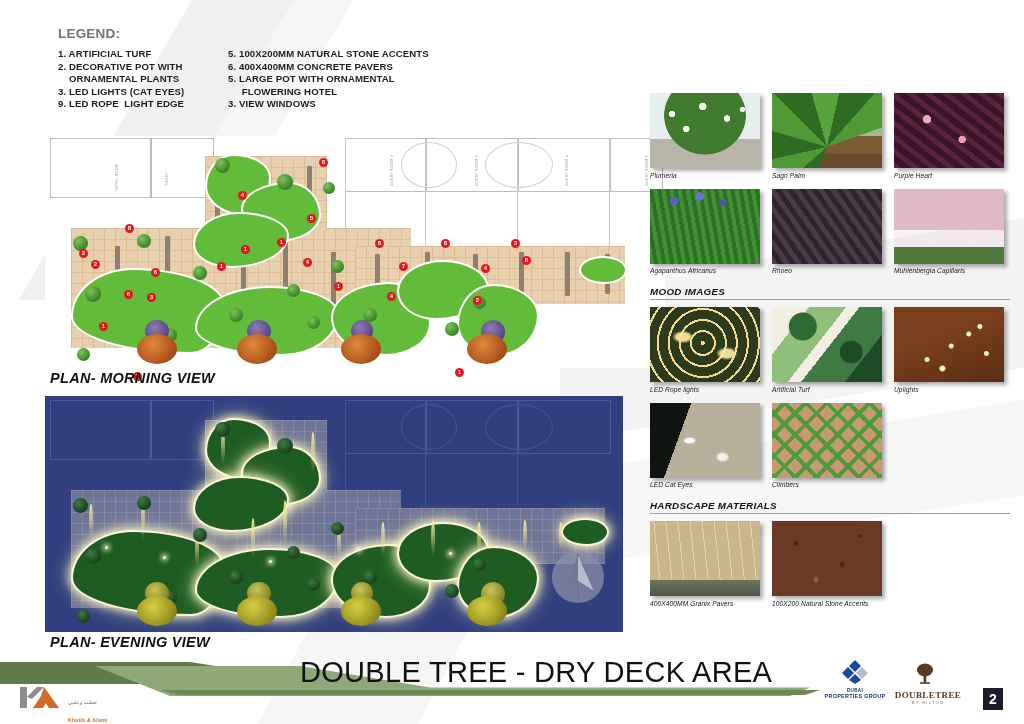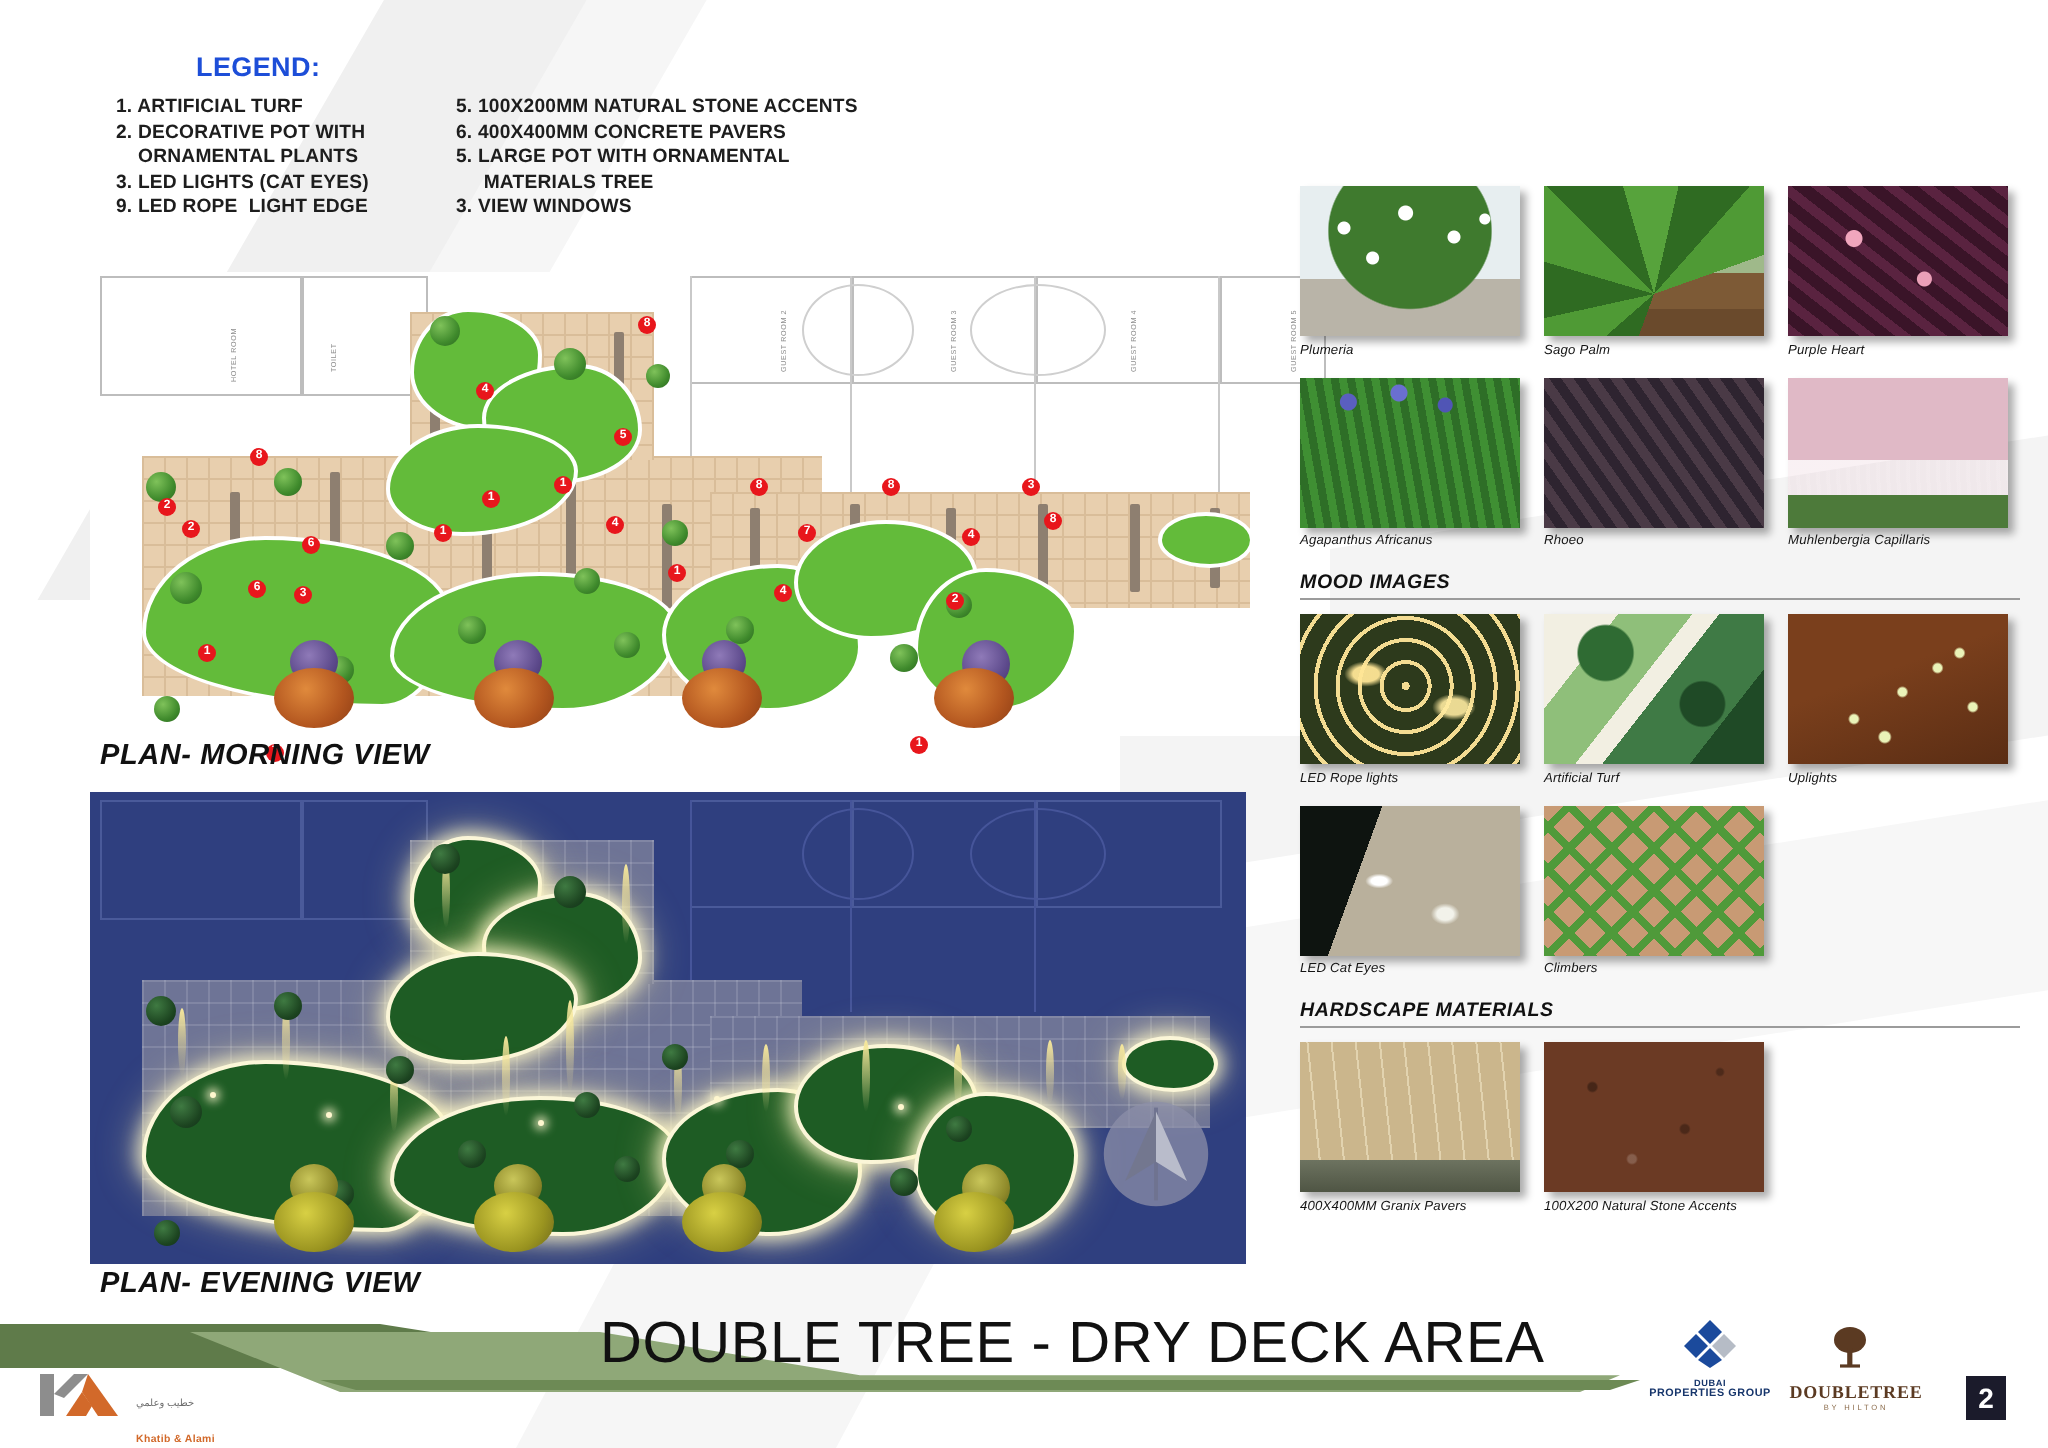--- a/index.html
+++ b/index.html
@@ -9,21 +9,21 @@
   
   .wm{position:absolute;background:#f0f0f0;pointer-events:none;}
   .wm1{left:140px;top:-120px;width:120px;height:420px;transform:skewX(-30deg);}
   .wm2{left:250px;top:-140px;width:60px;height:430px;transform:skewX(-30deg);background:#f6f6f6;}
   .wm3{left:560px;top:250px;width:520px;height:150px;transform:skewY(-9deg);background:#f4f4f4;}
   .wm4{left:600px;top:430px;width:470px;height:95px;transform:skewY(-9deg);background:#f7f7f7;}
   .wm5{left:300px;top:540px;width:160px;height:210px;transform:skewX(-28deg);background:#f6f6f6;}
 
   
   #legend{position:absolute;left:58px;top:26px;width:420px;}
-  #legend .ltitle{font-size:13.5px;font-weight:700;color:#1d4ed8;letter-spacing:.2px;margin-bottom:7px;margin-left:40px;}
+  #legend .ltitle{font-size:13.5px;font-weight:700;color:#737373;letter-spacing:.2px;margin-bottom:7px;}
   #legend .cols{display:flex;}
   #legend .col{display:flex;flex-direction:column;}
   #legend .colA{width:170px;}
   #legend .li{font-size:9.6px;font-weight:700;color:#1d1d1d;line-height:12.6px;
               white-space:pre;letter-spacing:.1px;}
 
   
   .plan-caption{position:absolute;font-size:14.5px;font-style:italic;font-weight:700;
                 color:#111;letter-spacing:.3px;}
 
@@ -190,21 +190,21 @@
       <span class="li">1. ARTIFICIAL TURF</span>
       <span class="li">2. DECORATIVE POT WITH</span>
       <span class="li">    ORNAMENTAL PLANTS</span>
       <span class="li">3. LED LIGHTS (CAT EYES)</span>
       <span class="li">9. LED ROPE  LIGHT EDGE</span>
     </div>
     <div class="col">
       <span class="li">5. 100X200MM NATURAL STONE ACCENTS</span>
       <span class="li">6. 400X400MM CONCRETE PAVERS</span>
       <span class="li">5. LARGE POT WITH ORNAMENTAL</span>
-      <span class="li">     MATERIALS TREE</span>
+      <span class="li">     FLOWERING HOTEL</span>
       <span class="li">3. VIEW WINDOWS</span>
     </div>
   </div>
 </div>
 
 <div id="plan-morning">
   <div class="cad">
     <div class="rm" style="left:5px;top:2px;width:100px;height:58px;"></div>
     <div class="rm" style="left:105px;top:2px;width:62px;height:58px;"></div>
     <div class="rm" style="left:300px;top:2px;width:80px;height:52px;"></div>

